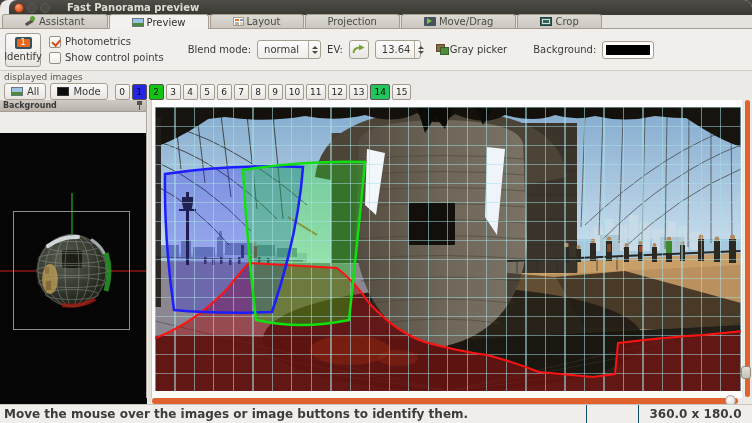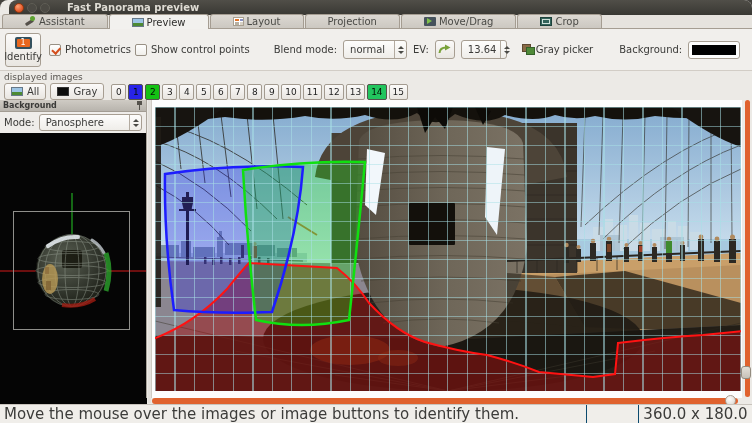--- a/index.html
+++ b/index.html
@@ -37,21 +37,21 @@
   
   .toolbar{position:absolute;left:0;top:29px;width:752px;height:42px;background:#f1efec;
            border-bottom:1px solid #d2cdc6;display:flex;align-items:center;padding:0 5px;gap:6px;}
   button{font-family:inherit;font-size:10px;color:#3a3a38;cursor:default;}
   .identify{width:36px;height:34px;border:1px solid #a79e92;border-radius:3px;
             background:linear-gradient(#fbfaf9,#e9e6e1);display:flex;flex-direction:column;
             align-items:center;justify-content:center;gap:2px;padding:0;}
   .identify-icon{width:17px;height:12px;background:#33505e;border-radius:2px;position:relative;}
   .identify-icon::after{content:"";position:absolute;left:2px;top:2px;right:2px;bottom:2px;background:#e8671f;border-radius:1px;}
   .identify-icon::before{content:"1";position:absolute;left:0;right:0;top:0;bottom:0;color:#fff;font-size:8px;line-height:12px;text-align:center;z-index:1;}
-  .cbcol{display:flex;gap:4px;margin-left:2px;}
+  .cbcol{display:flex;flex-direction:column;gap:4px;margin-left:2px;}
   .cbrow{display:flex;align-items:center;gap:4px;}
   .cb{width:12px;height:12px;border:1px solid #989084;border-radius:2px;background:linear-gradient(#ffffff,#f0eeea);position:relative;flex:none;}
   .cb.checked::after{content:"";position:absolute;left:2px;top:2px;width:6px;height:3.5px;
        border-left:2px solid #d44f1e;border-bottom:2px solid #d44f1e;transform:rotate(-48deg);}
   .tlabel{white-space:nowrap;}
   .combo{display:flex;align-items:center;height:19px;border:1px solid #a79e92;border-radius:3px;
          background:linear-gradient(#fdfdfc,#efede9);padding-left:6px;gap:4px;}
   .spin{width:12px;align-self:stretch;border-left:1px solid #b3aba0;display:flex;flex-direction:column;
         align-items:center;justify-content:center;gap:2px;margin-left:auto;flex:none;}
   .spin i{display:block;width:0;height:0;border-left:3px solid transparent;border-right:3px solid transparent;}
@@ -97,21 +97,21 @@
   
   .vscroll{position:absolute;left:745px;top:100px;width:5px;height:297px;background:#e0622e;border-radius:3px;}
   .vthumb{position:absolute;left:741px;top:366px;width:10px;height:13px;border-radius:3px;
           background:linear-gradient(#e3dfd8,#c6c1b8);border:1px solid #938c80;}
   .hscroll{position:absolute;left:152px;top:398px;width:586px;height:6px;background:#e0622e;border-radius:3px;}
   .hknob{position:absolute;left:725px;top:395px;width:11px;height:11px;border-radius:50%;
          background:radial-gradient(circle at 40% 35%,#fdfcfb,#d8d3cb);border:1px solid #a89f93;}
   .blackfoot{position:absolute;left:0;top:398px;width:147px;height:6px;background:#050505;}
   
   .statusbar{position:absolute;left:0;top:404px;width:752px;height:19px;background:#f0eeea;
-             border-top:1px solid #c9c4bd;display:flex;align-items:center;font-size:15px;color:#3c3c3a;}
+             border-top:1px solid #c9c4bd;display:flex;align-items:center;font-size:12px;color:#3c3c3a;font-weight:bold;}
   .msg{flex:1;padding-left:4px;white-space:nowrap;overflow:hidden;}
   .sfield{height:100%;border-left:1px solid #0c4a6e;display:flex;align-items:center;justify-content:center;}
   .f2{width:52px;}
   .f3{width:114px;}
 </style>
 </head>
 <body>
 
 <div class="window">
 
@@ -197,21 +197,21 @@
 
   <div class="dispimgs">
     <div class="grouplabel">displayed images</div>
     <div class="dirow">
       <button class="wordbtn">
         <span class="preview-icon"></span>
         <span>All</span>
       </button>
       <button class="wordbtn">
         <span class="none-icon"></span>
-        <span>Gray</span>
+        <span>Mode</span>
       </button>
       <div class="imgbtnrow">
           <button class="imgbtn">0</button>
           <button class="imgbtn colored" style="background: rgb(40, 35, 232);">1</button>
           <button class="imgbtn colored" style="background: rgb(20, 194, 20);">2</button>
           <button class="imgbtn">3</button>
           <button class="imgbtn">4</button>
           <button class="imgbtn">5</button>
           <button class="imgbtn">6</button>
           <button class="imgbtn">7</button>
@@ -227,30 +227,20 @@
     </div>
   </div>
 
   <div class="leftpane">
     <div class="panehdr">
       <span>Background</span>
       <svg width="7" height="9" viewBox="0 0 7 9">
         <rect x="1" y="0" width="5" height="4" fill="#55524c"></rect>
         <rect x="3" y="4" width="1" height="5" fill="#55524c"></rect>
       </svg>
-    </div>
-    <div class="moderow">
-      <span class="tlabel">Mode:</span>
-      <div class="combo">
-        <span>Panosphere</span>
-        <span class="spin">
-            <i class="up"></i>
-            <i class="dn"></i>
-          </span>
-      </div>
     </div>
     <div class="sphereview">
       <svg viewBox="0 0 146 270" width="146" height="270">
         <defs>
           <radialGradient id="sg" cx="40%" cy="35%" r="75%">
             <stop offset="0%" stop-color="#5a6053"></stop>
               <stop offset="60%" stop-color="#31352c"></stop>
               <stop offset="100%" stop-color="#15170f"></stop>
           </radialGradient>
         </defs>

